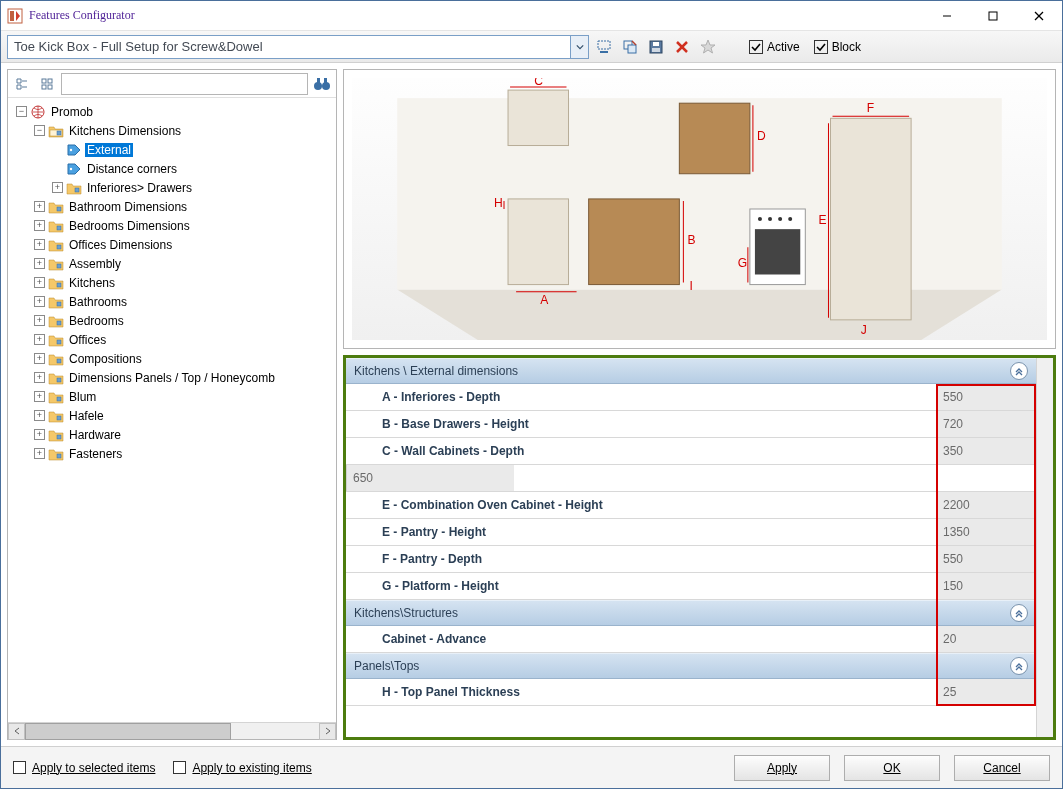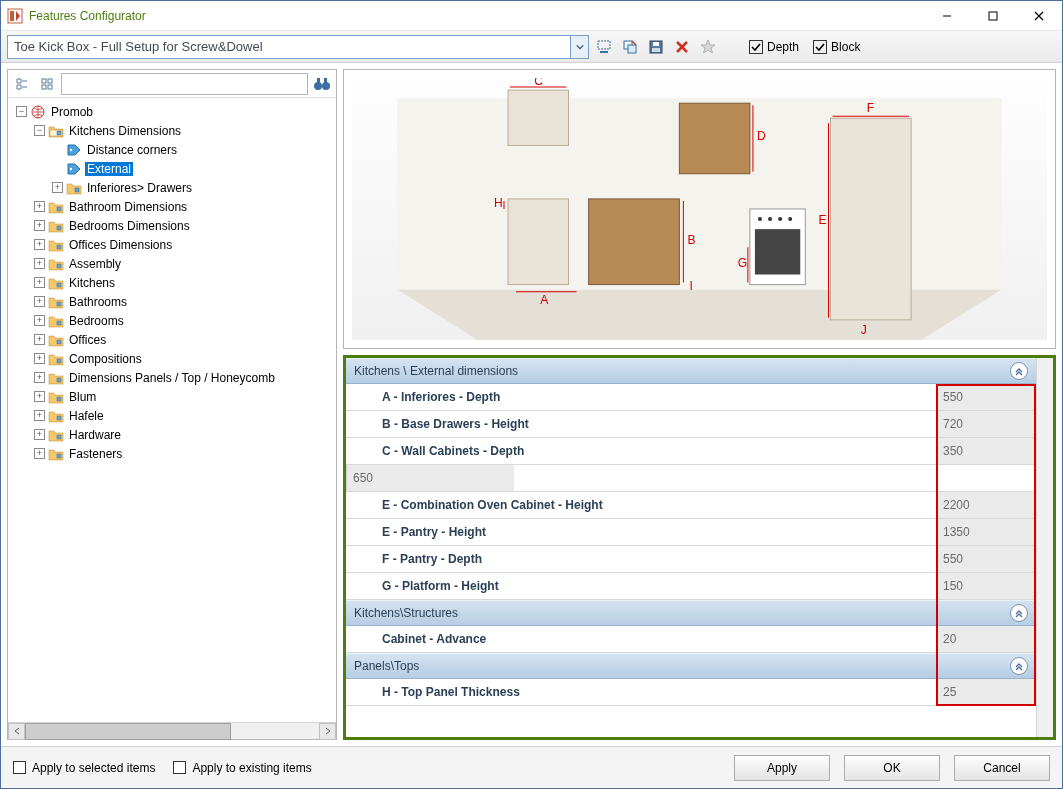--- a/index.html
+++ b/index.html
@@ -1,21 +1,21 @@
 <!DOCTYPE html>
 <html><head>
 <meta charset="utf-8">
 <style>
   * { box-sizing: border-box; font-family: "Segoe UI", Tahoma, Arial, sans-serif; font-size: 12px; }
   html,body { margin:0; padding:0; background:#fff; }
   .window { width:1063px; height:789px; border:1px solid #4a6f9b; position:relative; background:#fff; display:flex; flex-direction:column;}
   
   .titlebar { height:30px; background:#fff; display:flex; align-items:center; padding:0 0 0 6px; border-bottom:1px solid #e5e5e5;}
   .titlebar .app-icon { width:16px; height:16px; margin-right:6px; display:inline-block;}
-  .titlebar .title { flex:1; font-size:12px; color:#4d7c0f;}
+  .titlebar .title { flex:1; font-size:12px; color:#4c1d95;font-family:Liberation Serif, serif;}
   .winbtns { display:flex; height:100%;}
   .winbtn { width:46px; height:30px; display:flex; align-items:center; justify-content:center; }
   .winbtn svg { width:10px; height:10px; }
   
   .toolbar { height:32px; background:linear-gradient(#f7f7f7,#eaeaea); border-bottom:1px solid #d0d0d0; display:flex; align-items:center; padding:3px 6px; gap:4px;}
   .combo { flex:0 0 582px; height:24px; border:1px solid #7a9fc7; background:#fff; display:flex; align-items:center; }
   .combo input { flex:1; border:none; outline:none; padding:0 6px; font-size:13px; color:#434a54;}
   .combo .dd { width:18px; height:100%; border-left:1px solid #7a9fc7; display:flex; align-items:center; justify-content:center; background:#e8eff7;}
   .tbtn { width:22px; height:22px; display:flex; align-items:center; justify-content:center; }
   .tcheck { display:flex; align-items:center; gap:4px; margin-left:10px;}
@@ -48,21 +48,21 @@
   .props-scroll{ flex:1; overflow:auto;}
   .vscroll{ width:17px; background:#f0f0f0; border-left:1px solid #d4d4d4;}
   .group-header{ background:linear-gradient(#d5e3f1,#b6cde4); height:26px; display:flex; align-items:center; padding:0 8px; color:#2b3f55; font-size:12.5px; border-bottom:1px solid #9ab3cc; border-top:1px solid #e8f0f8;}
   .group-header .collapse{ margin-left:auto; width:18px; height:18px; border:1px solid #7a93ad; border-radius:50%; background:#fff; display:flex; align-items:center; justify-content:center;}
   .prop-row{ height:27px; display:flex; align-items:center; border-bottom:1px solid #d8d8d8;}
   .prop-label{ flex:1; padding-left:36px; color:#2b3f55;font-weight:bold;}
   .prop-val{ width:100px; height:100%; display:flex; align-items:stretch; border-left:1px solid #d0d0d0;}
   .prop-val input{ flex:1; border:none; background:#eaeaea; color:#6a6a6a; padding:0 6px; font-size:12px;}
   .highlight-box{ border:2px solid #d40000;}
   
-  .bottombar{ height:42px; border-top:1px solid #d0d0d0; background:#f4f4f4; display:flex; align-items:center; padding:0 12px; gap:18px;}
+  .bottombar{ height:42px; border-top:1px solid #d0d0d0; background:#f4f4f4; display:flex; align-items:center; padding:0 12px; gap:18px;text-decoration:underline;}
   .bcheck{ display:flex; align-items:center; gap:6px;}
   .bcheck .box{ width:13px; height:13px; border:1px solid #333; background:#fff;}
   .btns{ margin-left:auto; display:flex; gap:14px;}
   .btn{ width:96px; height:26px; border:1px solid #adadad; background:linear-gradient(#fdfdfd,#e4e4e4); display:flex; align-items:center; justify-content:center;}
   
   .chev-down{ width:8px; height:8px;}
   .folder{ fill:#f5c869; stroke:#b88a2a; stroke-width:0.5;}
   .tag{ fill:#4aa0e0; stroke:#2b6fa8;}
 </style>
 </head>
@@ -139,21 +139,21 @@
           <path d="M8 1 L10 6 L15 6 L11 9 L12.5 14 L8 11 L3.5 14 L5 9 L1 6 L6 6 Z" fill="#d8d8d8" stroke="#b0b0b0"></path>
         </svg>
       </div>
     <div style="width:12px"></div>
     <div class="tcheck">
       <span class="box">
           <svg viewBox="0 0 10 10">
             <path d="M1 5 L4 8 L9 2" fill="none" stroke="#000" stroke-width="1.6"></path>
           </svg>
         </span>
-      <span>Depth</span>
+      <span>Active</span>
     </div>
     <div class="tcheck">
       <span class="box">
           <svg viewBox="0 0 10 10">
             <path d="M1 5 L4 8 L9 2" fill="none" stroke="#000" stroke-width="1.6"></path>
           </svg>
         </span>
       <span>Block</span>
     </div>
   </div>
@@ -215,33 +215,33 @@
                   <ul>
                     <li>
                       <div class="node">
           <span class="expander none"></span>
           <span class="nicon">
                           <svg width="16" height="14" viewBox="0 0 16 14">
                             <path class="tag" d="M2 2h7l5 5-5 5H2z"></path>
                             <circle cx="5" cy="7" r="1.2" fill="#fff"></circle>
                           </svg>
                         </span>
-          <span class="nlabel ">Distance corners</span>
+          <span class="nlabel selected">External</span>
         </div>
                     </li>
                     <li>
                       <div class="node">
           <span class="expander none"></span>
           <span class="nicon">
                           <svg width="16" height="14" viewBox="0 0 16 14">
                             <path class="tag" d="M2 2h7l5 5-5 5H2z"></path>
                             <circle cx="5" cy="7" r="1.2" fill="#fff"></circle>
                           </svg>
                         </span>
-          <span class="nlabel selected">External</span>
+          <span class="nlabel ">Distance corners</span>
         </div>
                     </li>
                     <li>
                       <div class="node">
           <span class="expander">+</span>
           <span class="nicon">
                           <svg width="16" height="14" viewBox="0 0 16 14">
                             <path class="folder" d="M1 3h5l1 2h8v8H1z"></path>
                             <rect x="9" y="7" width="4" height="4" fill="#6aa0d0" stroke="#3a6a9a" stroke-width="0.5"></rect>
                           </svg>

